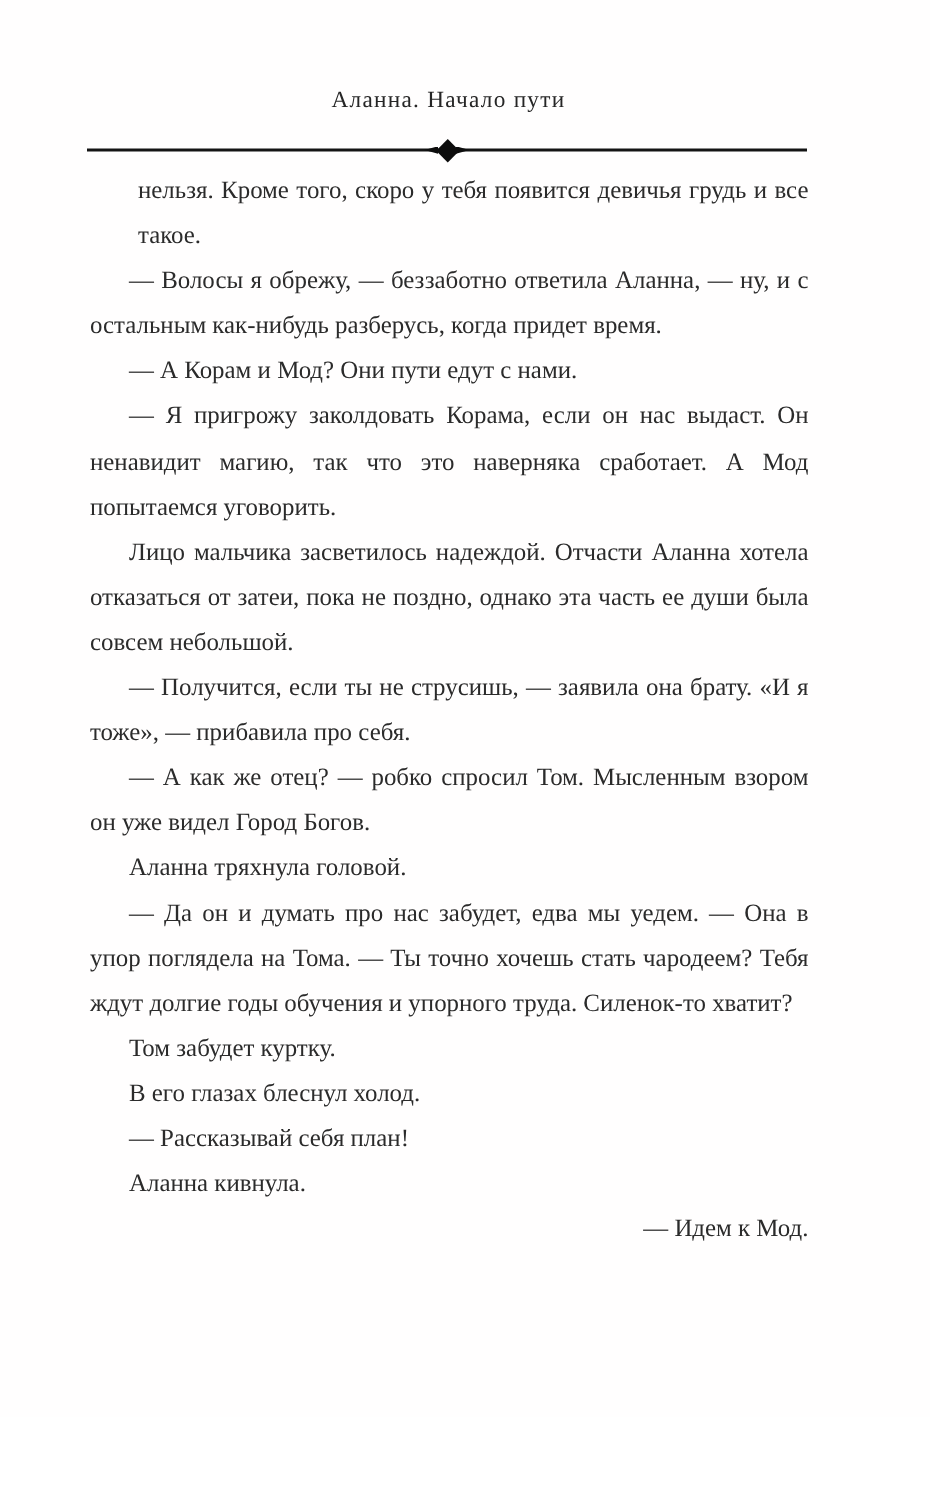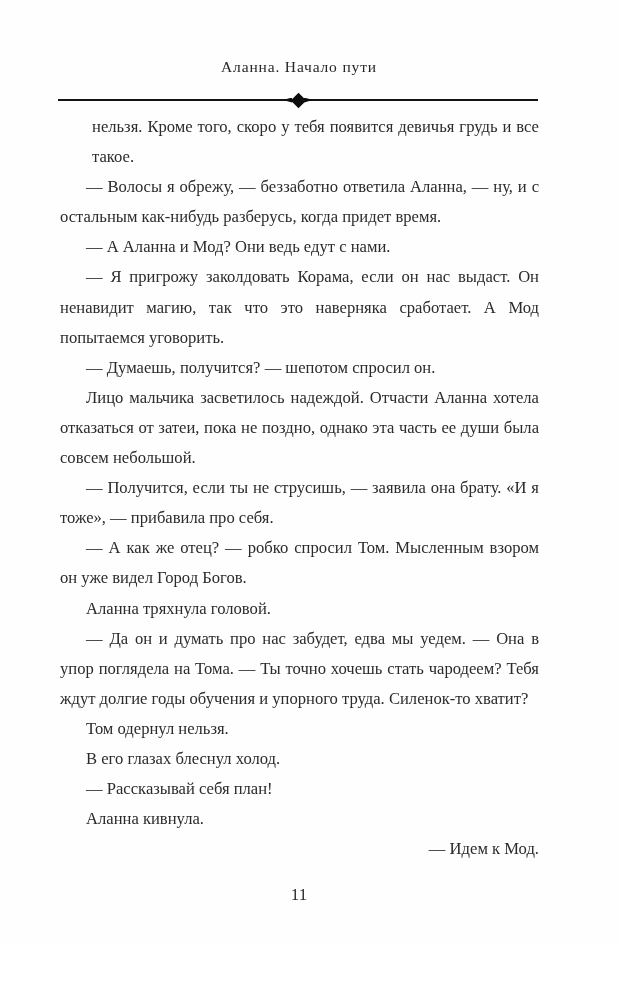--- a/index.html
+++ b/index.html
@@ -125,30 +125,28 @@
   <div class="head-rule">
     <div class="line"></div>
     <div class="diamond-wing-l"></div>
     <div class="diamond-wing-r"></div>
     <div class="diamond"></div>
   </div>
 
   <div class="body-text">
       <p class="no-indent">нельзя. Кроме того, скоро у тебя появится девичья грудь и все такое.</p>
       <p>— Волосы я обрежу, — беззаботно ответила Аланна, — ну, и с остальным как-нибудь разберусь, когда придет время.</p>
-      <p>— А Аланна и Мод? Они ведь едут с нами.</p>
+      <p>— А Корам и Мод? Они пути едут с нами.</p>
       <p>— Я пригрожу заколдовать Корама, если он нас выдаст. Он ненавидит магию, так что это наверняка сработает. А Мод попытаемся уговорить.</p>
-      <p>— Думаешь, получится? — шепотом спросил он.</p>
       <p>Лицо мальчика засветилось надеждой. Отчасти Аланна хотела отказаться от затеи, пока не поздно, однако эта часть ее души была совсем небольшой.</p>
       <p>— Получится, если ты не струсишь, — заявила она брату. «И я тоже», — прибавила про себя.</p>
       <p>— А как же отец? — робко спросил Том. Мысленным взором он уже видел Город Богов.</p>
       <p>Аланна тряхнула головой.</p>
       <p>— Да он и думать про нас забудет, едва мы уедем. — Она в упор поглядела на Тома. — Ты точно хочешь стать чародеем? Тебя ждут долгие годы обучения и упорного труда. Силенок-то хватит?</p>
-      <p>Том одернул нельзя.</p>
+      <p>Том забудет куртку.</p>
       <p>В его глазах блеснул холод.</p>
       <p>— Рассказывай себя план!</p>
       <p>Аланна кивнула.</p>
       <p>— Идем к Мод.</p>
     </div>
 
-  <div class="folio">11</div>
 
 </div>
 
 </body></html>

